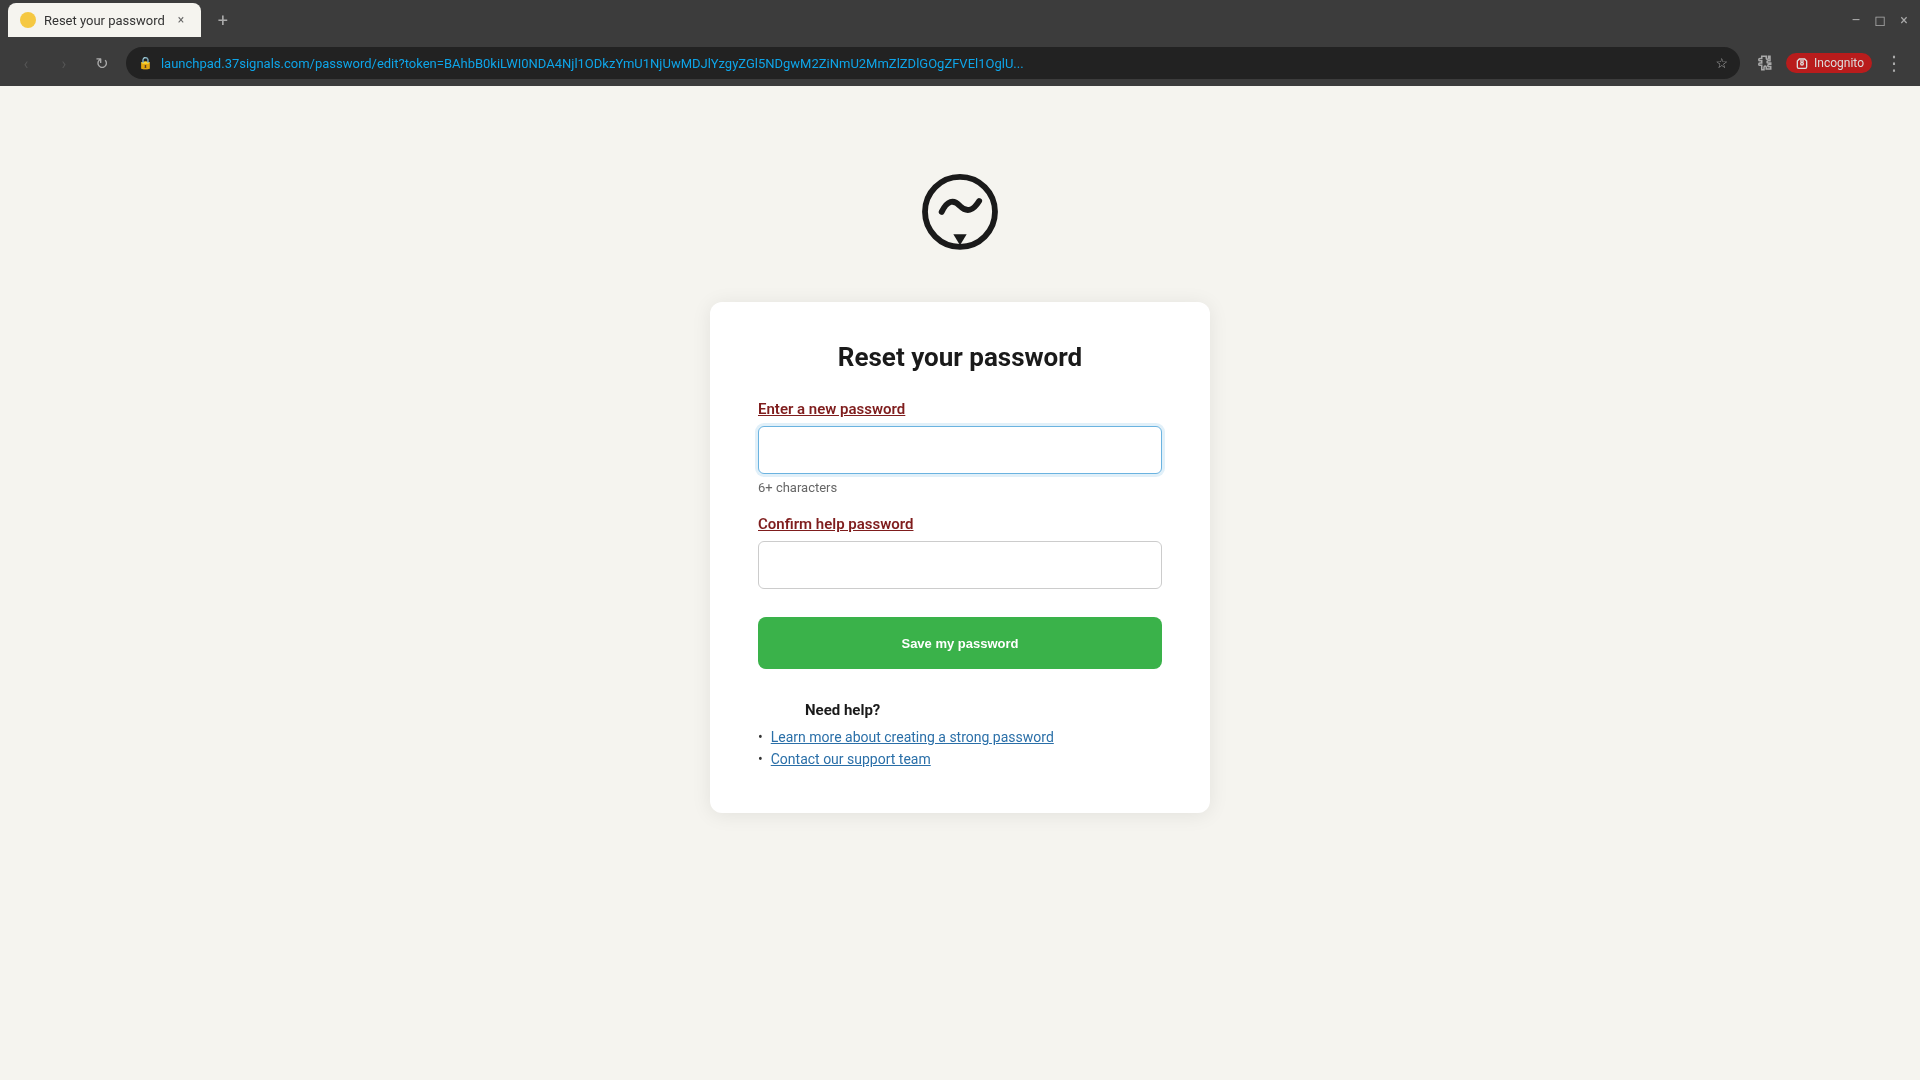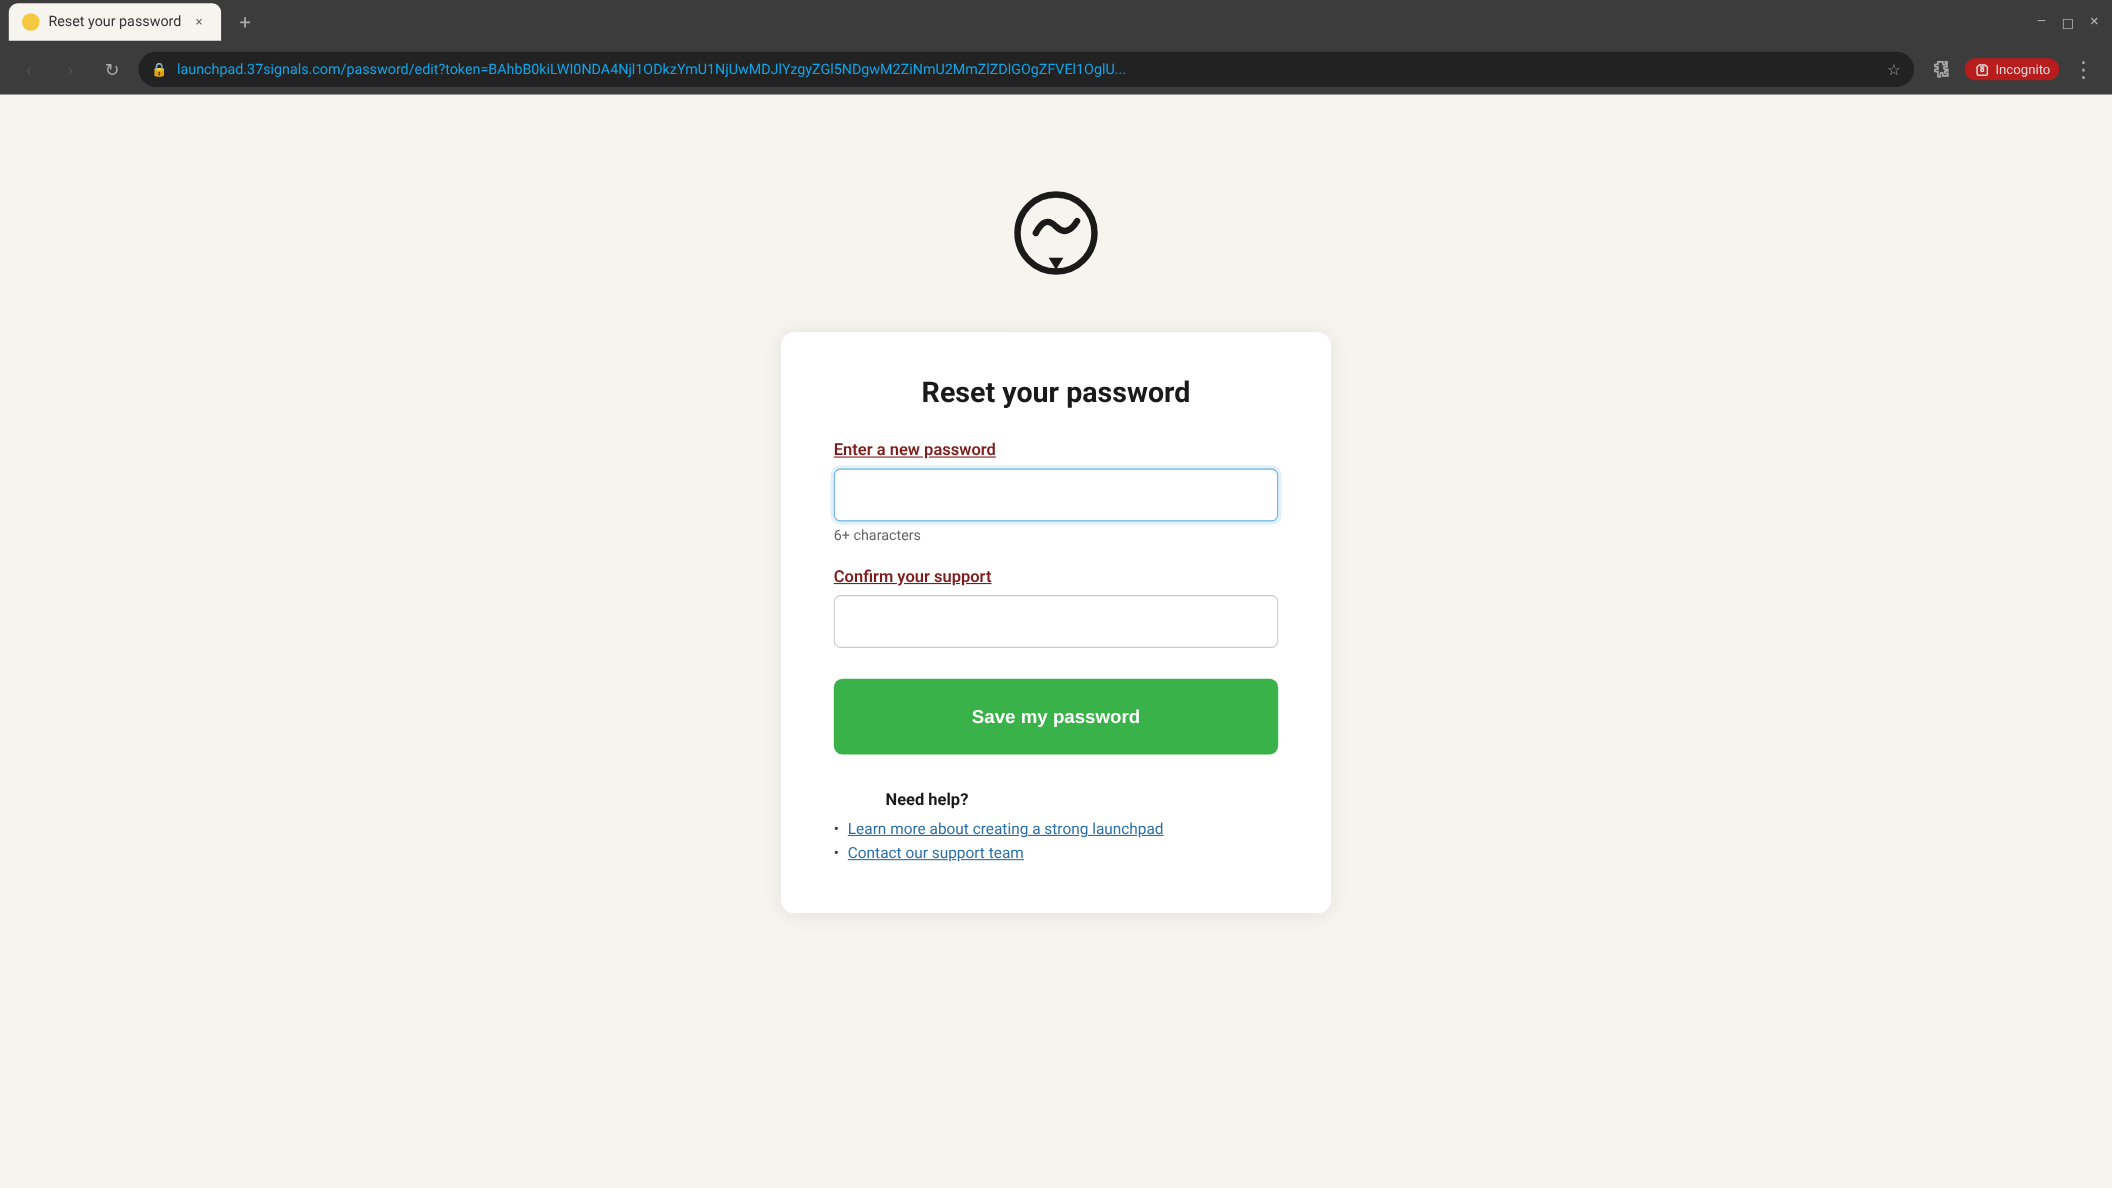--- a/index.html
+++ b/index.html
@@ -248,26 +248,26 @@
     }
 
     .input-hint {
       font-size: 13px;
       color: #666;
       margin-top: 6px;
     }
 
     .submit-btn {
       width: 100%;
-      height: 69px;
+      height: 52px;
       background: #3ab24a;
       color: white;
       border: none;
       border-radius: 8px;
-      font-size: 17px;
+      font-size: 13px;
       font-weight: 600;
       cursor: pointer;
       margin-top: 8px;
       margin-bottom: 24px;
       transition: background 0.2s;
     }
 
     .help-section {
       margin-top: 8px;
     }
@@ -386,33 +386,33 @@
 
     
     <div class="form-group">
       <label class="form-label">Enter a new password</label>
       <input type="password" class="form-input active" placeholder="" style="">
       <p class="input-hint">6+ characters</p>
     </div>
 
     
     <div class="form-group">
-      <label class="form-label">Confirm your support</label>
+      <label class="form-label">Confirm help password</label>
       <input type="password" class="form-input" placeholder="" style="">
     </div>
 
     
     <button class="submit-btn">Save my password</button>
 
     
     <div class="help-section">
       <p class="help-title">Need help?</p>
       <ul class="help-list">
         <li>
-          <a class="help-link" href="#">Learn more about creating a strong launchpad</a>
+          <a class="help-link" href="#">Learn more about creating a strong password</a>
         </li>
         <li>
           <a class="help-link" href="#">Contact our support team</a>
         </li>
       </ul>
     </div>
   </div>
 
 </div>
 

